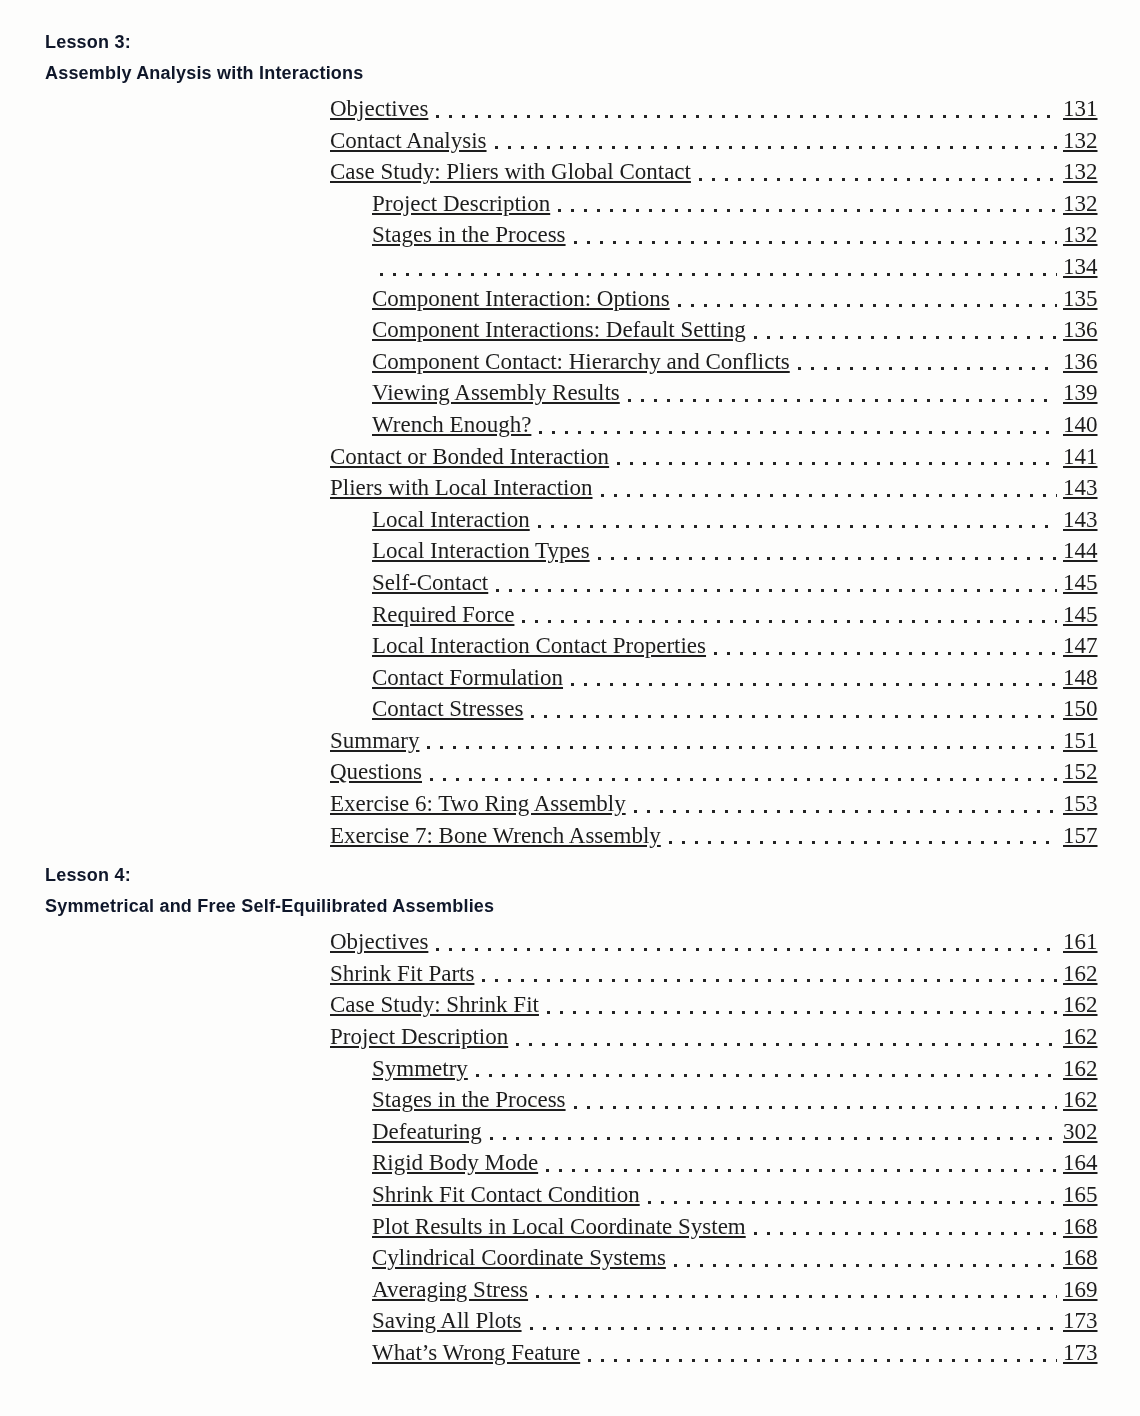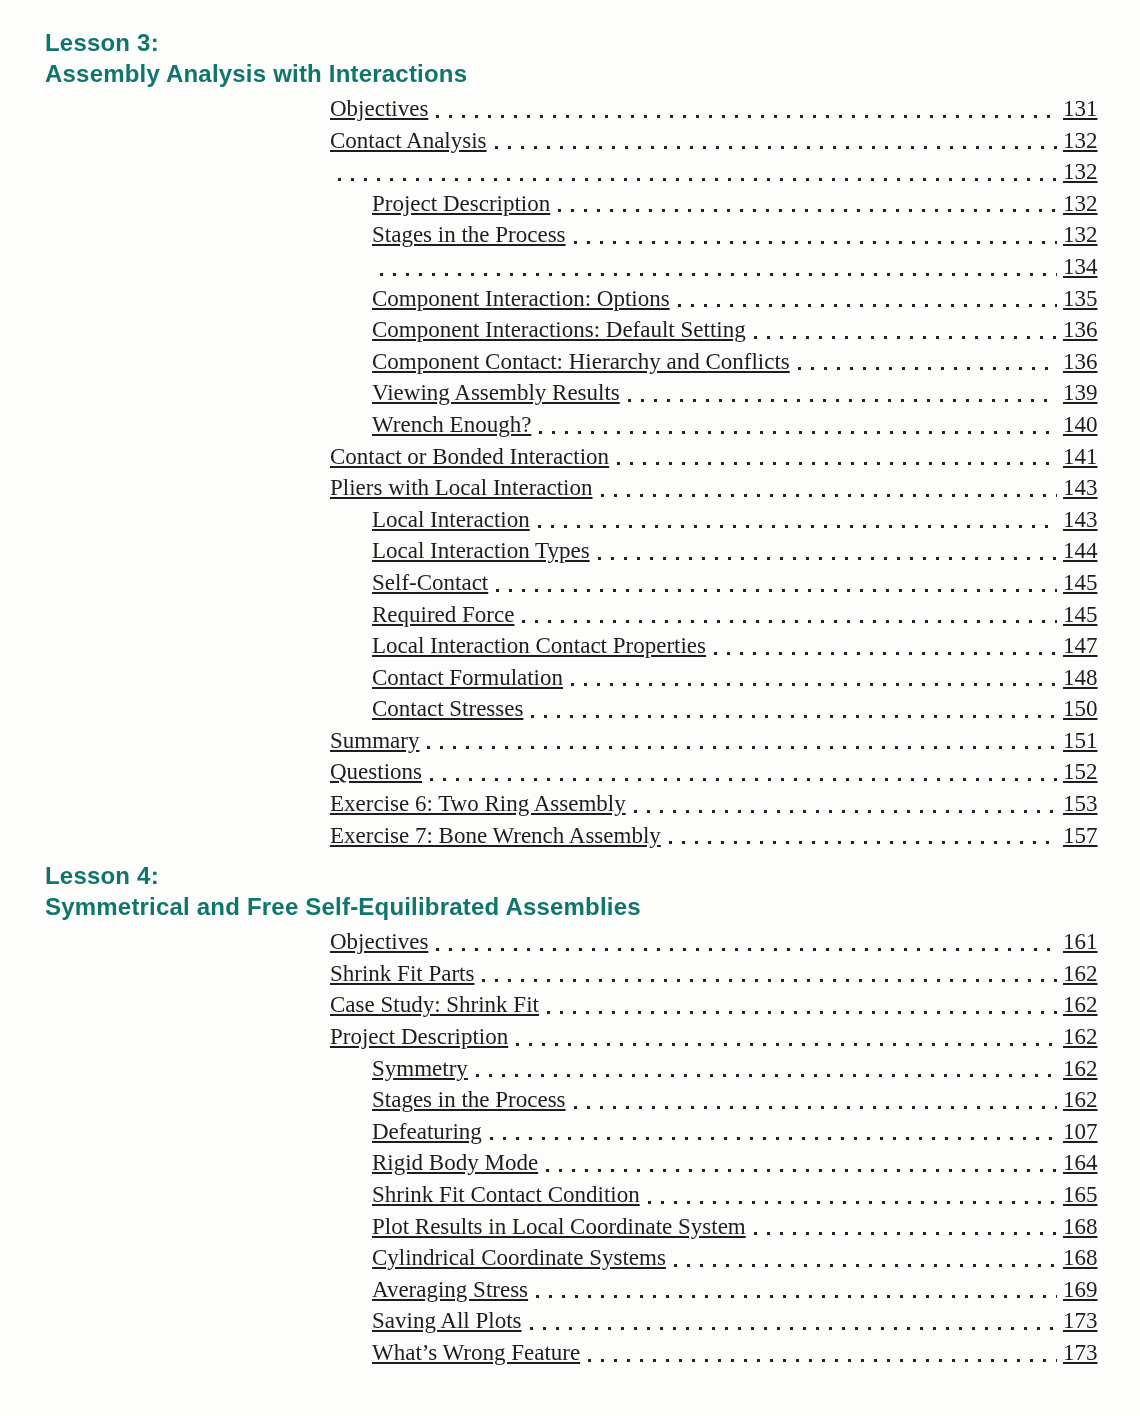--- a/index.html
+++ b/index.html
@@ -13,23 +13,23 @@
   .page {
     position: relative;
     width: 1140px; height: 1416px;
     padding-top: 27px;
     box-sizing: border-box;
   }
   .lesson-heading {
     margin: 0 4px 4px 45px;
     font-family: "Liberation Sans", sans-serif;
     font-weight: bold;
-    font-size: 24px;
+    font-size: 18px;
     line-height: 31px;
-    color: #0f766e;
+    color: #0f172a;
     letter-spacing: 0.2px;
   }
   .heading-line { display: block; }
   .section + .section { margin-top: 9px; }
   .toc-row {
     display: flex;
     margin-right: 35px;
     font-size: 23px;
     line-height: 31.6px;
     color: #1d1d1d;
@@ -71,20 +71,21 @@
     <span class="toc-page">131</span>
   </div>
 
   <div class="toc-row level-1">
     <span class="toc-title">Contact Analysis</span>
     <span class="dot-leader"></span>
     <span class="toc-page">132</span>
   </div>
 
   <div class="toc-row level-1">
+    <span class="toc-title">Case Study: Pliers with Global Contact</span>
     <span class="dot-leader"></span>
     <span class="toc-page">132</span>
   </div>
 
   <div class="toc-row level-2">
     <span class="toc-title">Project Description</span>
     <span class="dot-leader"></span>
     <span class="toc-page">132</span>
   </div>
 
@@ -247,21 +248,21 @@
 
   <div class="toc-row level-2">
     <span class="toc-title">Stages in the Process</span>
     <span class="dot-leader"></span>
     <span class="toc-page">162</span>
   </div>
 
   <div class="toc-row level-2">
     <span class="toc-title">Defeaturing</span>
     <span class="dot-leader"></span>
-    <span class="toc-page">107</span>
+    <span class="toc-page">302</span>
   </div>
 
   <div class="toc-row level-2">
     <span class="toc-title">Rigid Body Mode</span>
     <span class="dot-leader"></span>
     <span class="toc-page">164</span>
   </div>
 
   <div class="toc-row level-2">
     <span class="toc-title">Shrink Fit Contact Condition</span>

